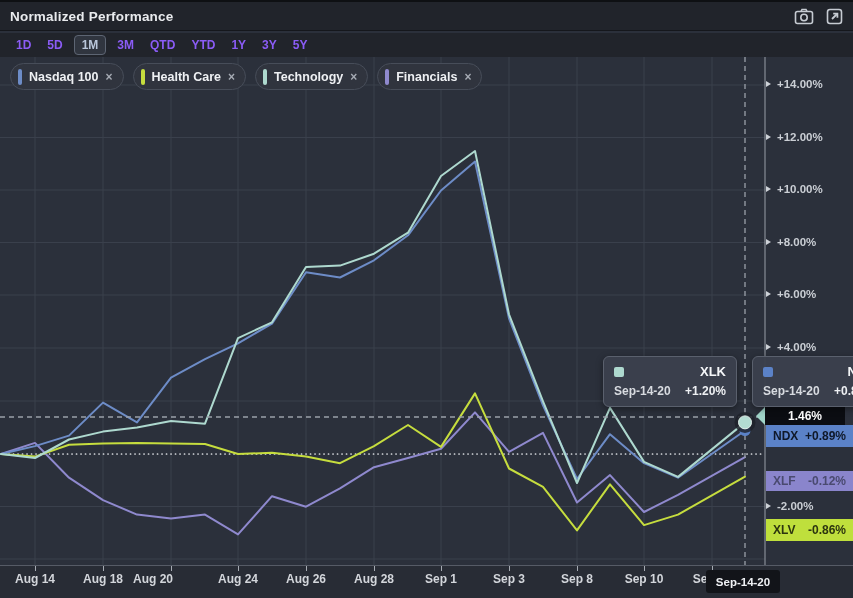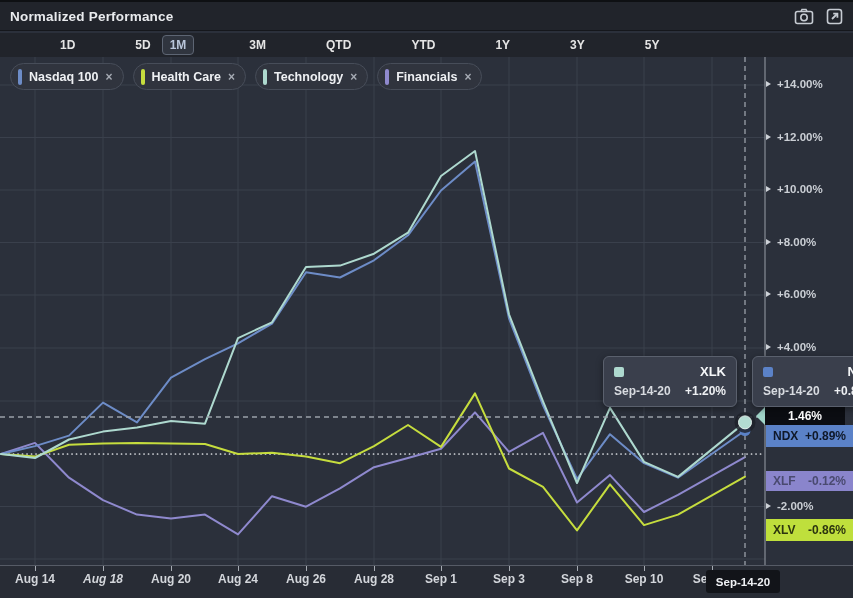--- a/index.html
+++ b/index.html
@@ -8,21 +8,21 @@
   
   .header{position:absolute;left:0;top:0;width:853px;height:31px;background:#21242b;
     border-top:2px solid #0e1013;border-bottom:1px solid #15171c;display:flex;align-items:center;
     box-sizing:border-box;padding:0 10px;z-index:6;}
   .title{font-size:13.5px;font-weight:700;color:#e9ebee;letter-spacing:.2px;}
   .hicons{margin-left:auto;display:flex;gap:12px;align-items:center;}
   .hicons svg{display:block;}
   
   .tabbar{position:absolute;left:0;top:33px;width:853px;height:24px;background:#21242b;display:flex;
     align-items:center;padding-left:8px;z-index:6;}
-  .tab{font-size:12px;font-weight:700;color:#e5e5e5;padding:3px 8px;cursor:default;margin-left:44px;}
+  .tab{font-size:12px;font-weight:700;color:#8b5cf6;padding:3px 8px;cursor:default;}
   .tab.sel{border:1px solid #5d6573;background:#30353f;border-radius:4px;color:#b9c6da;
     padding:2px 7px;margin:0 3px;}
   svg.plot{position:absolute;left:0;top:0;z-index:1;}
   
   .chips{position:absolute;left:10px;top:63px;display:flex;gap:9px;z-index:4;}
   .chip{height:27px;border-radius:14px;background:#30343e;border:1px solid #474d59;
     display:inline-flex;align-items:center;padding:0 10px 0 7px;gap:7px;box-sizing:border-box;}
   .chip .bar{width:4px;height:16px;border-radius:2px;}
   .chip .lbl{font-size:12.5px;font-weight:700;color:#eef0f3;}
   .chip .x{color:#a6abb4;font-size:12px;font-weight:700;cursor:default;}
@@ -179,23 +179,23 @@
         <span class="tri"></span>
         <span>-4.00%</span>
       </div>
     </div>
 
   <div class="bstrip" id="bstrip">
 
   <div class="xtick" style="left: 35px;"></div>
       <div class="xlab" style="left: 35px;">Aug 14</div>
       <div class="xtick" style="left: 103px;"></div>
-      <div class="xlab" style="left: 103px; font-style: italic;">Aug 18</div>
+      <div class="xlab" style="left: 103px;">Aug 18</div>
       <div class="xtick" style="left: 171px;"></div>
-      <div class="xlab" style="left: 171px;">Aug 20</div>
+      <div class="xlab" style="left: 153px;">Aug 20</div>
       <div class="xtick" style="left: 238px;"></div>
       <div class="xlab" style="left: 238px;">Aug 24</div>
       <div class="xtick" style="left: 306px;"></div>
       <div class="xlab" style="left: 306px;">Aug 26</div>
       <div class="xtick" style="left: 374px;"></div>
       <div class="xlab" style="left: 374px;">Aug 28</div>
       <div class="xtick" style="left: 441px;"></div>
       <div class="xlab" style="left: 441px;">Sep 1</div>
       <div class="xtick" style="left: 509px;"></div>
       <div class="xlab" style="left: 509px;">Sep 3</div>

